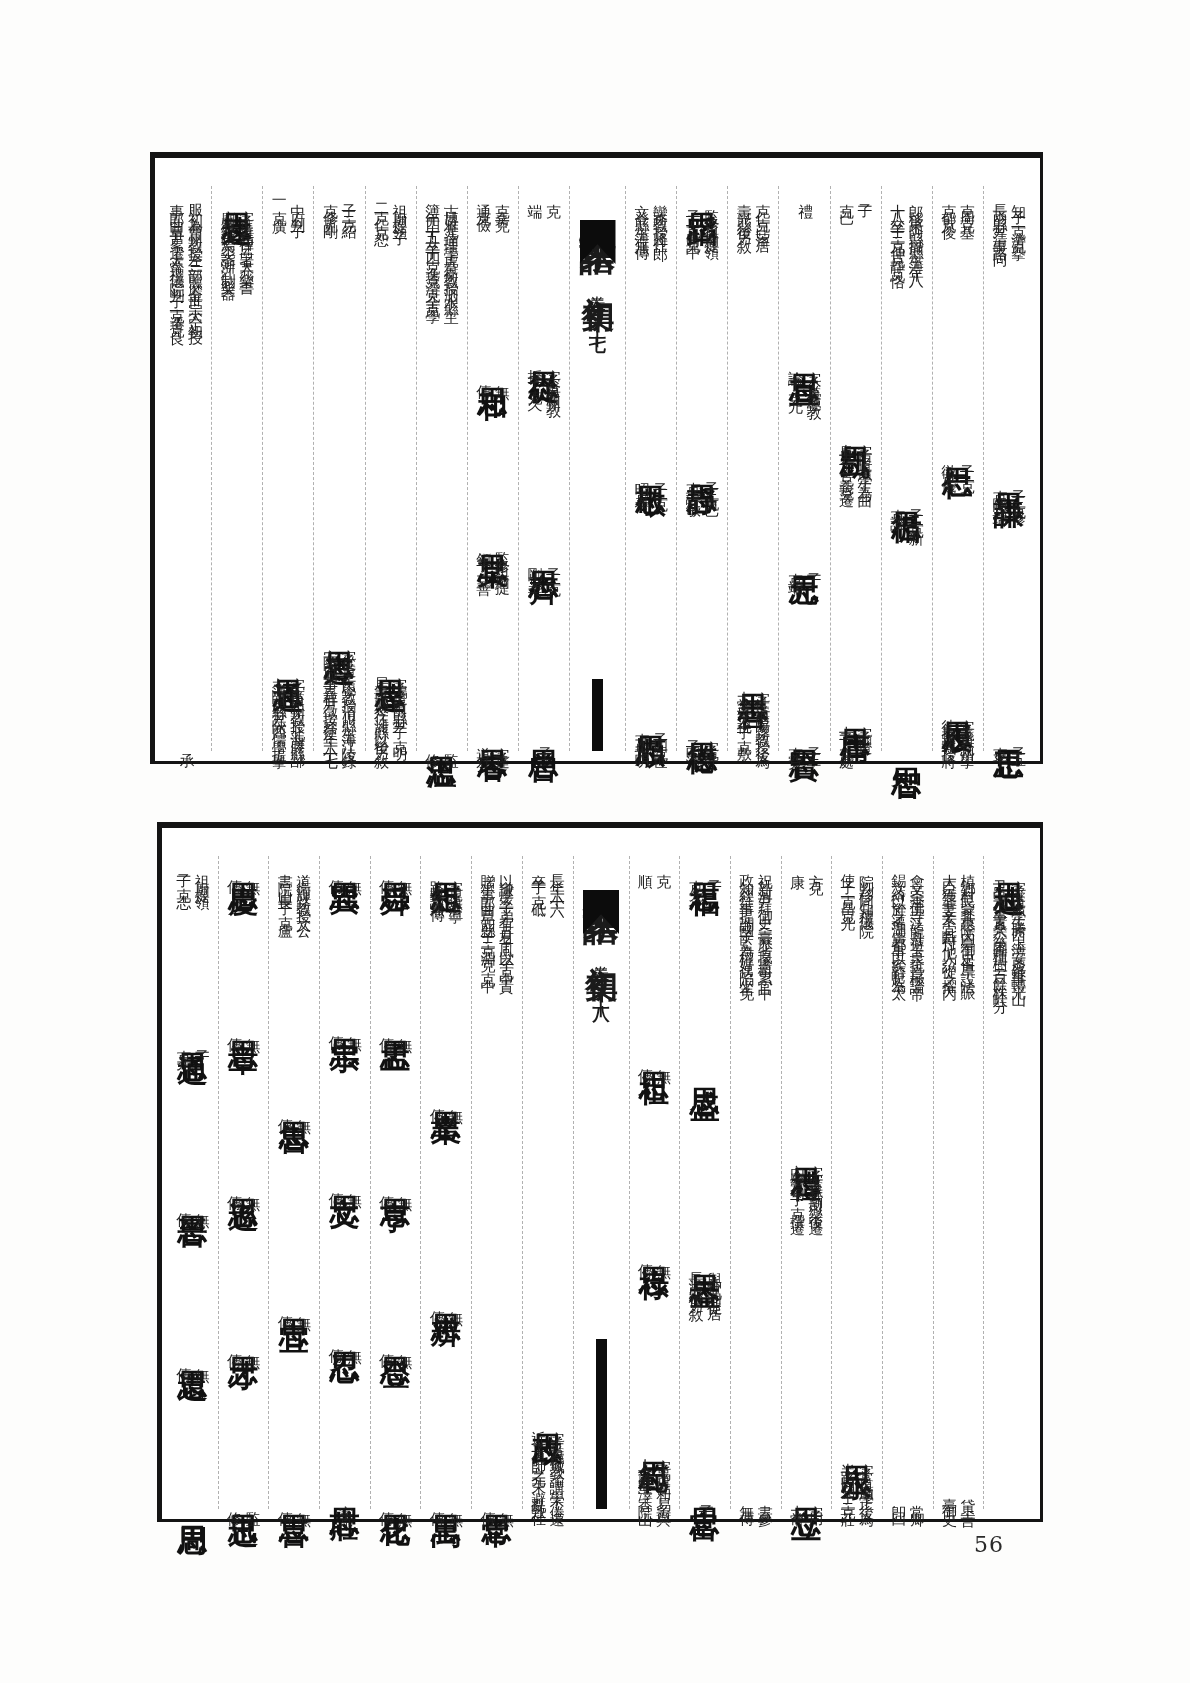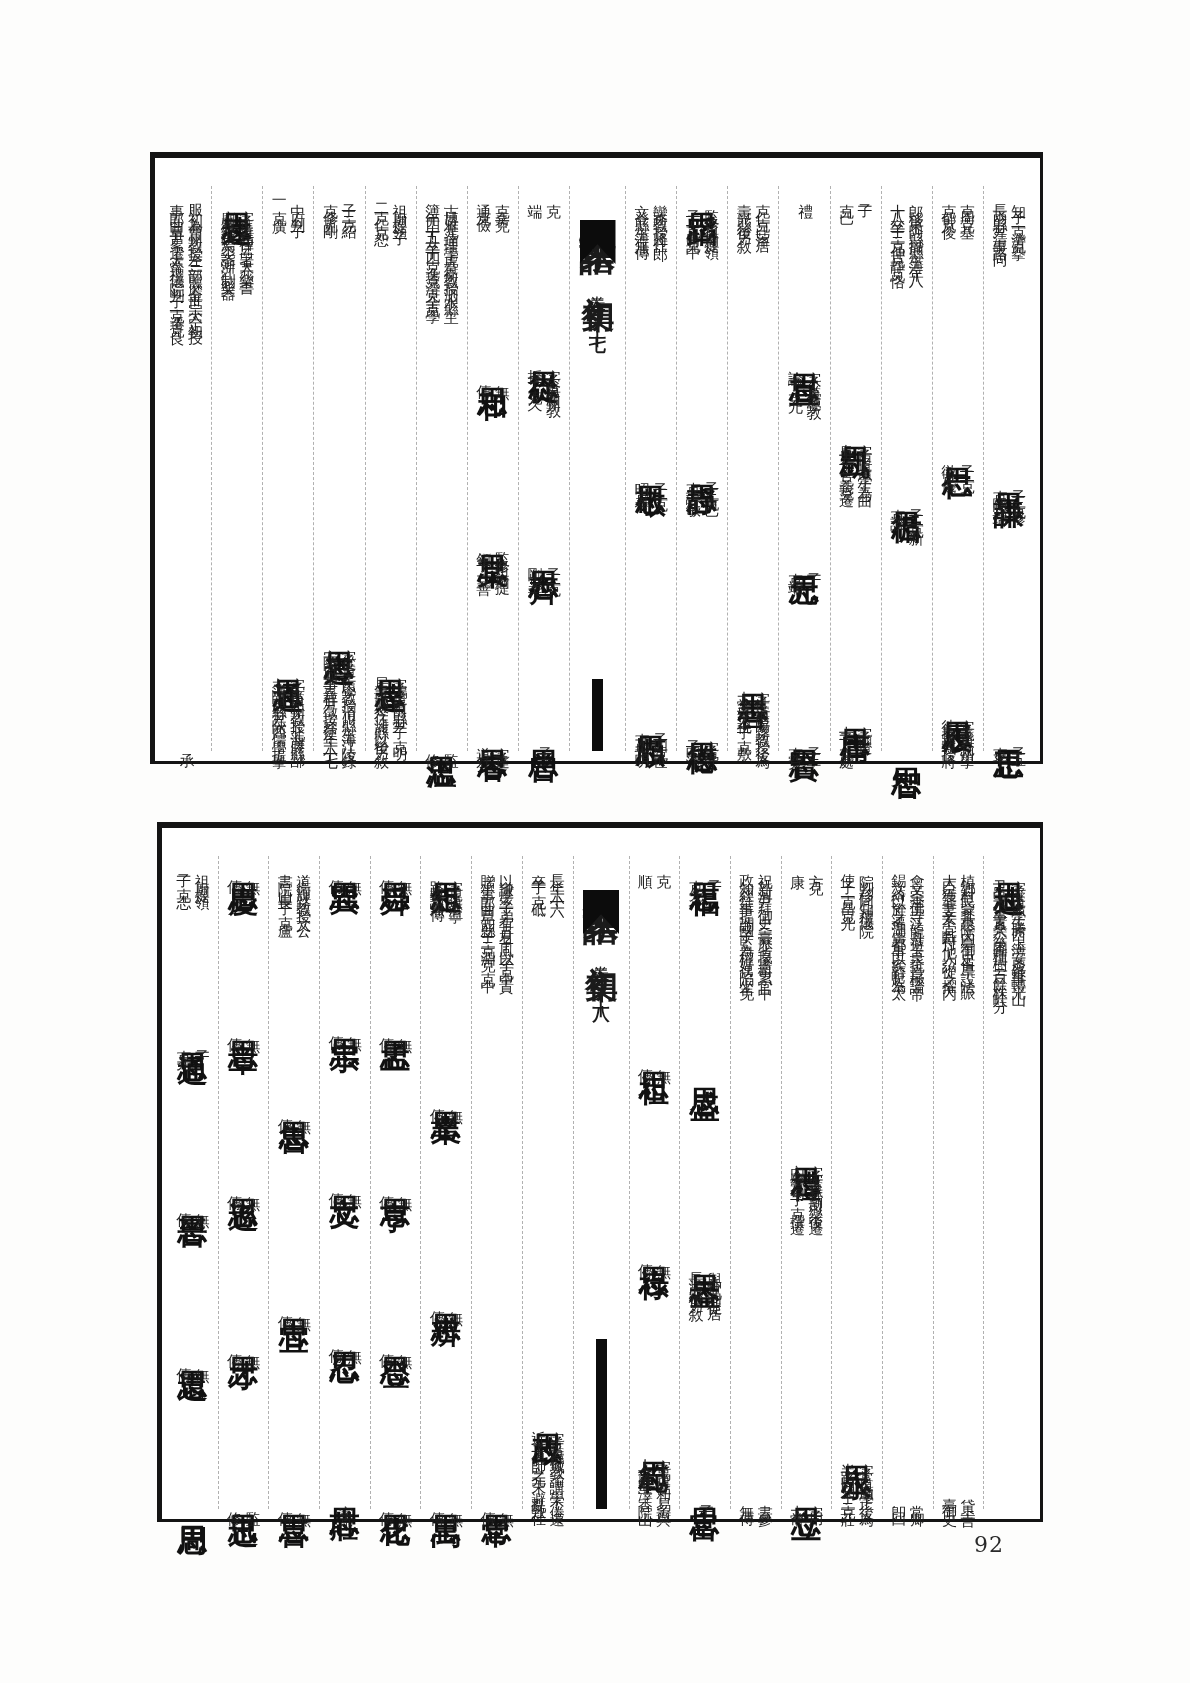--- a/index.html
+++ b/index.html
@@ -790,13 +790,13 @@
           <div class="sub">無</div>
           <div class="sub">傳</div>
         </div>
       </div>
       <div class="entry">
         <div class="big">思周</div>
       </div>
     </div>
   </div>
 
-<div class="pagenum">92</div>
+<div class="pagenum">56</div>
 
 </body></html>

